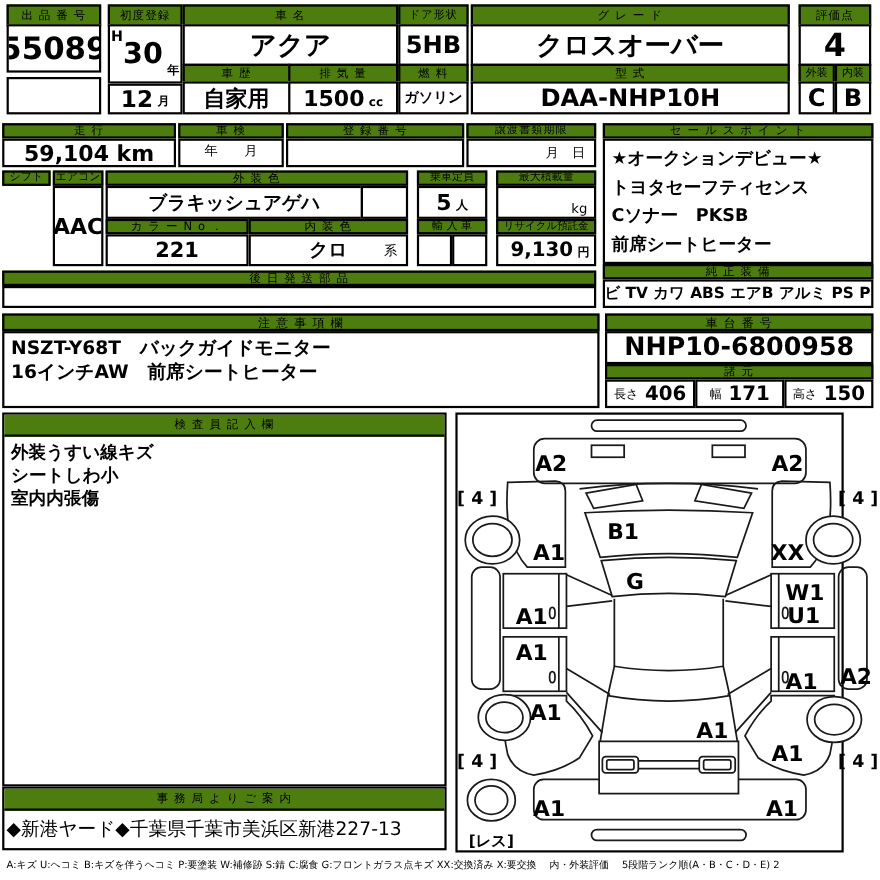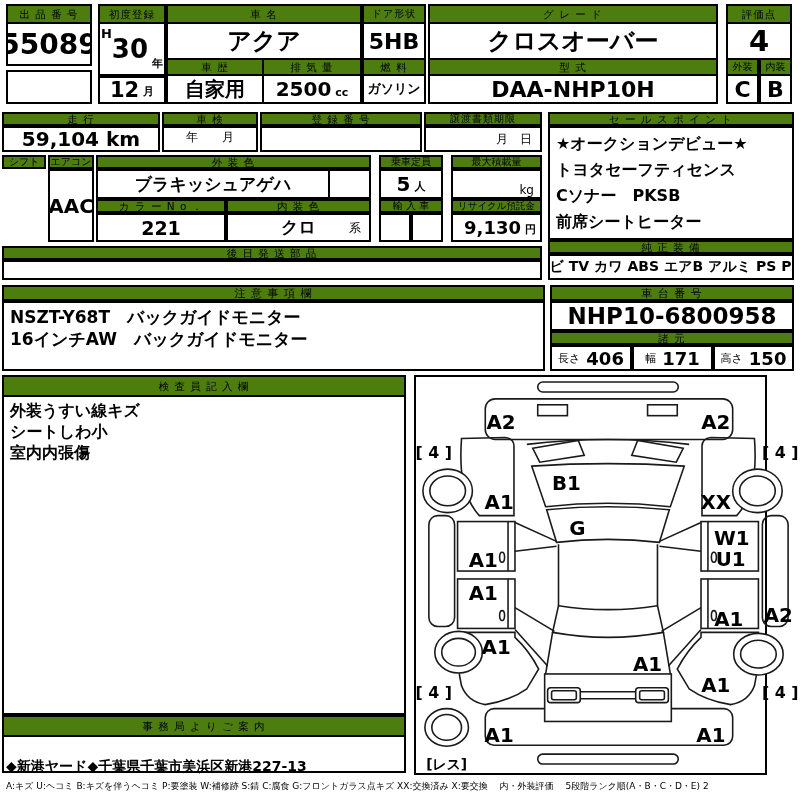--- a/index.html
+++ b/index.html
@@ -45,21 +45,21 @@
   <div class="cell val" style="left:428px;top:22px;width:290px;height:38px;font-size:24px">クロスオーバー</div>
 
   <div class="cell hd" style="left:726px;top:4px;width:66px;height:20px">評価点</div>
   <div class="cell val" style="left:726px;top:22px;width:66px;height:38px;font-size:29px">4</div>
 
   <div class="cell hd" style="left:166px;top:58px;width:98px;height:18px">車 歴</div>
   <div class="cell val" style="left:166px;top:74px;width:98px;height:30px;font-size:20px">自家用</div>
 
   <div class="cell hd" style="left:262px;top:58px;width:100px;height:18px">排 気 量</div>
   <div class="cell val" style="left:262px;top:74px;width:100px;height:30px">
-    <span style="font-size:20px">2500</span>
+    <span style="font-size:20px">1500</span>
     <span class="unit">cc</span>
   </div>
 
   <div class="cell hd" style="left:362px;top:58px;width:64px;height:18px">燃 料</div>
   <div class="cell val" style="left:362px;top:74px;width:64px;height:30px;font-size:13px">ガソリン</div>
 
   <div class="cell hd" style="left:428px;top:58px;width:290px;height:18px">型 式</div>
   <div class="cell val" style="left:428px;top:74px;width:290px;height:30px;font-size:22px">DAA-NHP10H</div>
 
   <div class="cell hd" style="left:726px;top:58px;width:33px;height:18px;font-size:10px;letter-spacing:0">外装</div>
@@ -126,21 +126,21 @@
     <div>Cソナー　PKSB</div>
     <div>前席シートヒーター</div>
   </div>
 
   <div class="cell hd" style="left:548px;top:240px;width:246px;height:14px">純 正 装 備</div>
   <div class="cell val" style="left:548px;top:254px;width:246px;height:26px;font-size:14px">ナビ TV カワ ABS エアB アルミ PS PW</div>
 
   <div class="cell hd" style="left:2px;top:285px;width:543px;height:16px;font-size:11px">注 意 事 項 欄</div>
   <div class="cell lines" style="left:2px;top:301px;width:543px;height:70px;font-size:17px;line-height:22px">
     <div>NSZT-Y68T　バックガイドモニター</div>
-    <div>16インチAW　バックガイドモニター</div>
+    <div>16インチAW　前席シートヒーター</div>
   </div>
 
   <div class="cell hd" style="left:550px;top:285px;width:244px;height:16px;font-size:11px">車 台 番 号</div>
   <div class="cell val" style="left:550px;top:301px;width:244px;height:30px;font-size:23px">NHP10-6800958</div>
 
   <div class="cell hd" style="left:550px;top:331px;width:244px;height:14px">諸 元</div>
   <div class="cell val" style="left:550px;top:345px;width:82px;height:26px">
     <span style="font-weight:normal;font-size:11px;margin-right:6px">長さ</span>
     <span style="font-size:18px">406</span>
   </div>
@@ -157,21 +157,21 @@
     <div class="hd" style="height:18px;border-bottom:2px solid #000">検 査 員 記 入 欄</div>
     <div class="lines" style="font-size:16px;line-height:21px">
       <div>外装うすい線キズ</div>
       <div>シートしわ小</div>
       <div>室内内張傷</div>
     </div>
   </div>
 
   <div class="cell" style="left:2px;top:715px;width:404px;height:58px">
     <div class="hd" style="height:18px;border-bottom:2px solid #000">事 務 局 よ り ご 案 内</div>
-    <div style="font-weight:bold;font-size:14px;padding:21px 2px;white-space:nowrap">◆新港ヤード◆千葉県千葉市美浜区新港227-13</div>
+    <div style="font-weight:normal;font-size:17px;padding:5px 2px;white-space:nowrap">◆新港ヤード◆千葉県千葉市美浜区新港227-13</div>
   </div>
 
   <div class="cell" style="left:414px;top:375px;width:353px;height:400px;padding:0">
     <svg id="diagram-svg" width="382" height="396" viewBox="0 0 386 400" fill="none" stroke="#1a1a1a" stroke-width="1.6">
 
       <rect x="123" y="5" width="142" height="10" rx="5"></rect>
       <rect x="70" y="22" width="250" height="41" rx="10"></rect>
       <rect x="123" y="28" width="30" height="11"></rect>
       <rect x="234" y="28" width="30" height="11"></rect>
       <path d="M112,68 Q194,58 276,68"></path>

